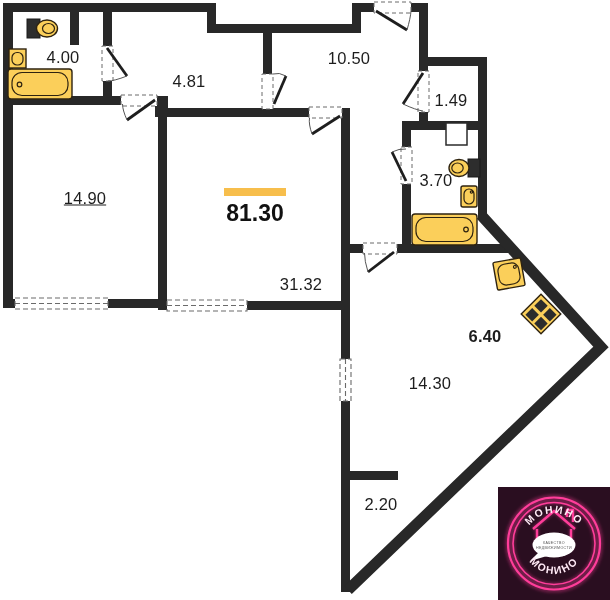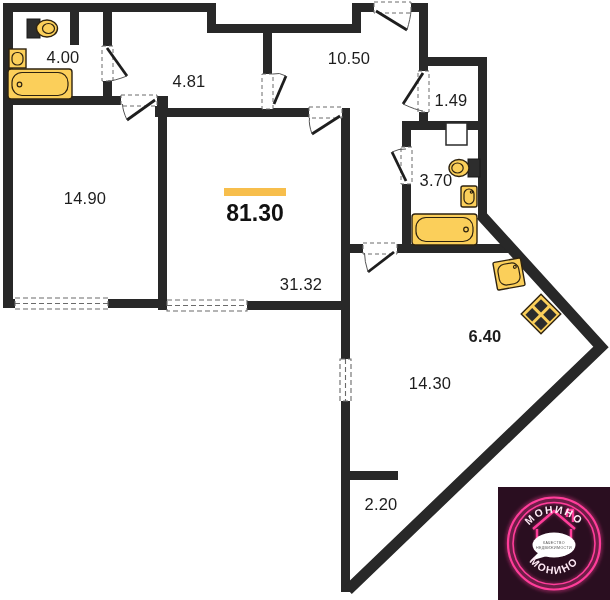--- a/index.html
+++ b/index.html
@@ -185,19 +185,19 @@
         <textPath href="#arcBottom" startOffset="50%" text-anchor="middle">МОНИНО</textPath>
       </text>
     </g>
   </svg>
 
   <div class="room-label" style="left:63px;top:57px;">4.00</div>
   <div class="room-label" style="left:189px;top:81px;">4.81</div>
   <div class="room-label" style="left:349px;top:58px;">10.50</div>
   <div class="room-label" style="left:451px;top:100px;">1.49</div>
   <div class="room-label" style="left:436px;top:180px;">3.70</div>
-  <div class="room-label" style="left:85px;top:198px;">14.90</div>
+  <div class="room-label" style="left:85px;top:198px;text-decoration:underline;">14.90</div>
   <div class="room-label" style="left:301px;top:284px;">31.32</div>
   <div class="room-label" style="left:485px;top:336px;font-weight:bold;">6.40</div>
   <div class="room-label" style="left:420px;top:383px;margin-left:10px;">14.30</div>
   <div class="room-label" style="left:381px;top:504px;">2.20</div>
   <div class="total-label" style="left:255px;top:213px;">81.30</div>
 </div>
 
 </body></html>

